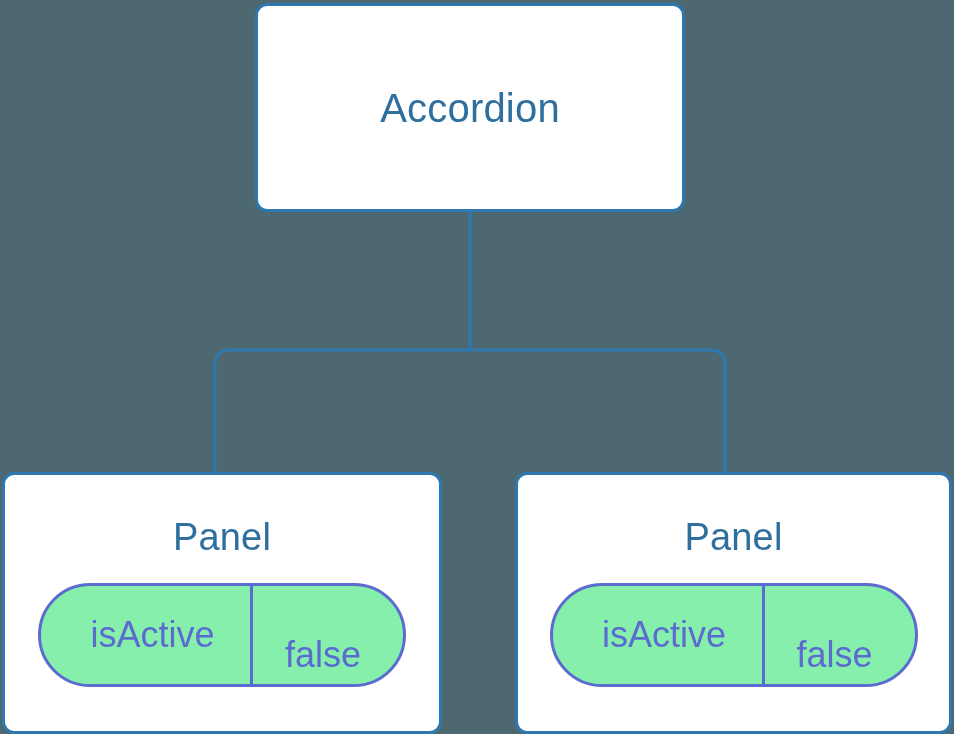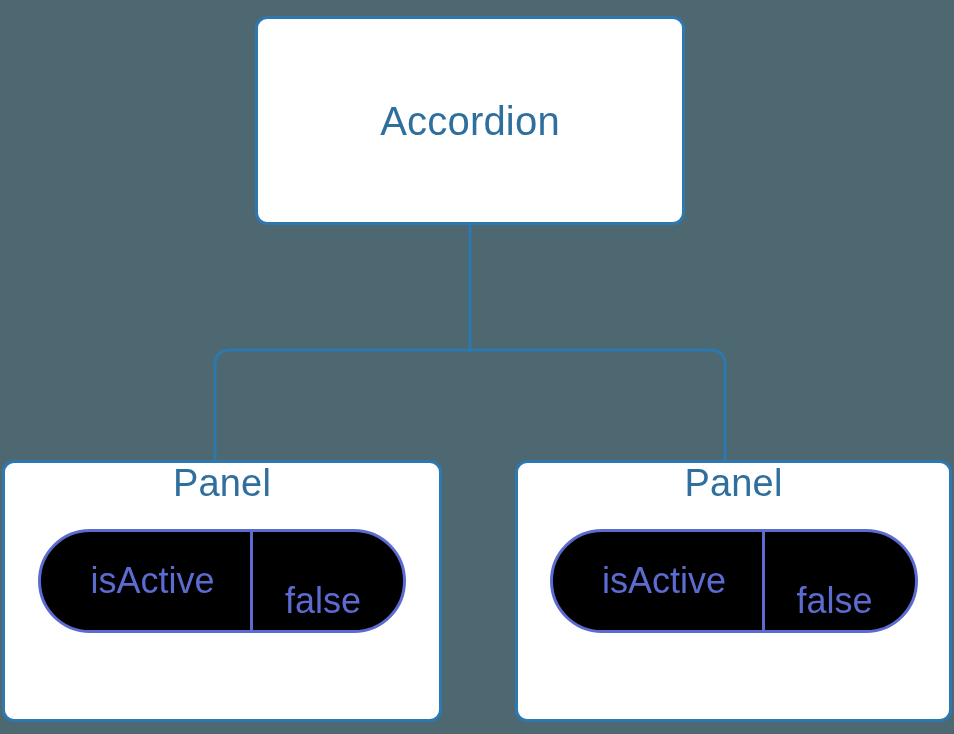--- a/index.html
+++ b/index.html
@@ -46,36 +46,36 @@
     align-items: center;
   }
 
   
   #node-accordion {
     left: 255px;
     top: 3px;
     width: 430px;
     height: 209px;
     justify-content: center;
-    margin-top: 13px;
   }
 
   .node-title {
     color: #2e6f9e;
     font-size: 40px;
     font-weight: 400;
     line-height: 1.1;
     letter-spacing: 0.2px;
     white-space: nowrap;
   }
 
   
   .panel-node {
-    top: 460px;
+    top: 472px;
     height: 262px;
+    padding-top: 42px;
     border-bottom-left-radius: 12px;
     border-bottom-right-radius: 12px;
   }
   #node-panel-left {
     left: 2px;
     width: 440px;
   }
   #node-panel-right {
     left: 515px;
     width: 437px;
@@ -87,21 +87,21 @@
 
   
   .state-pill {
     margin-top: 24px;
     height: 104px;
     border: 3px solid #5b6bd0;
     border-radius: 999px;
     box-sizing: border-box;
     display: flex;
     align-items: stretch;
-    background: #000000;
+    background: #86efac;
     overflow: hidden;
   }
   #state-pill-left  { width: 368px; }
   #state-pill-right { width: 368px; }
 
   .pill-cell {
     display: flex;
     align-items: center;
     justify-content: center;
     color: #5b6bd0;

